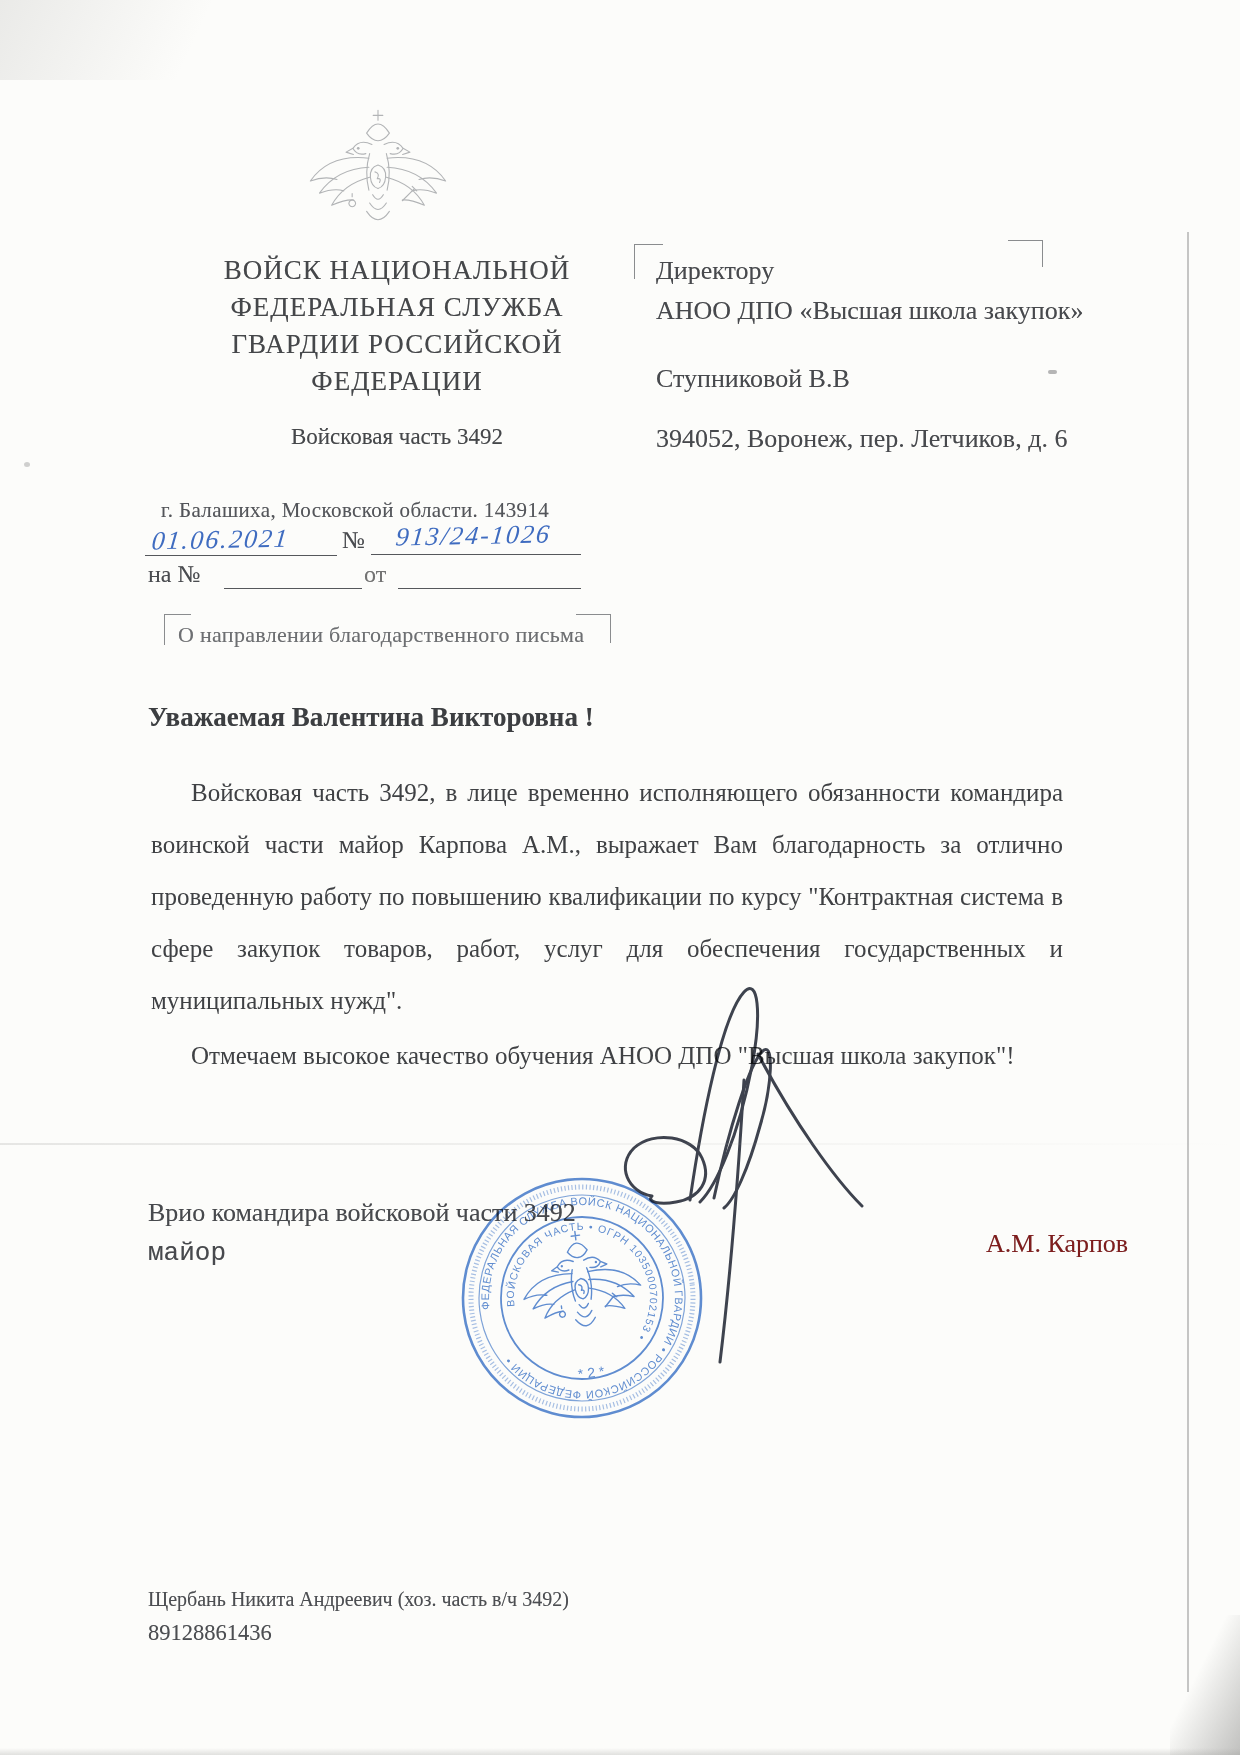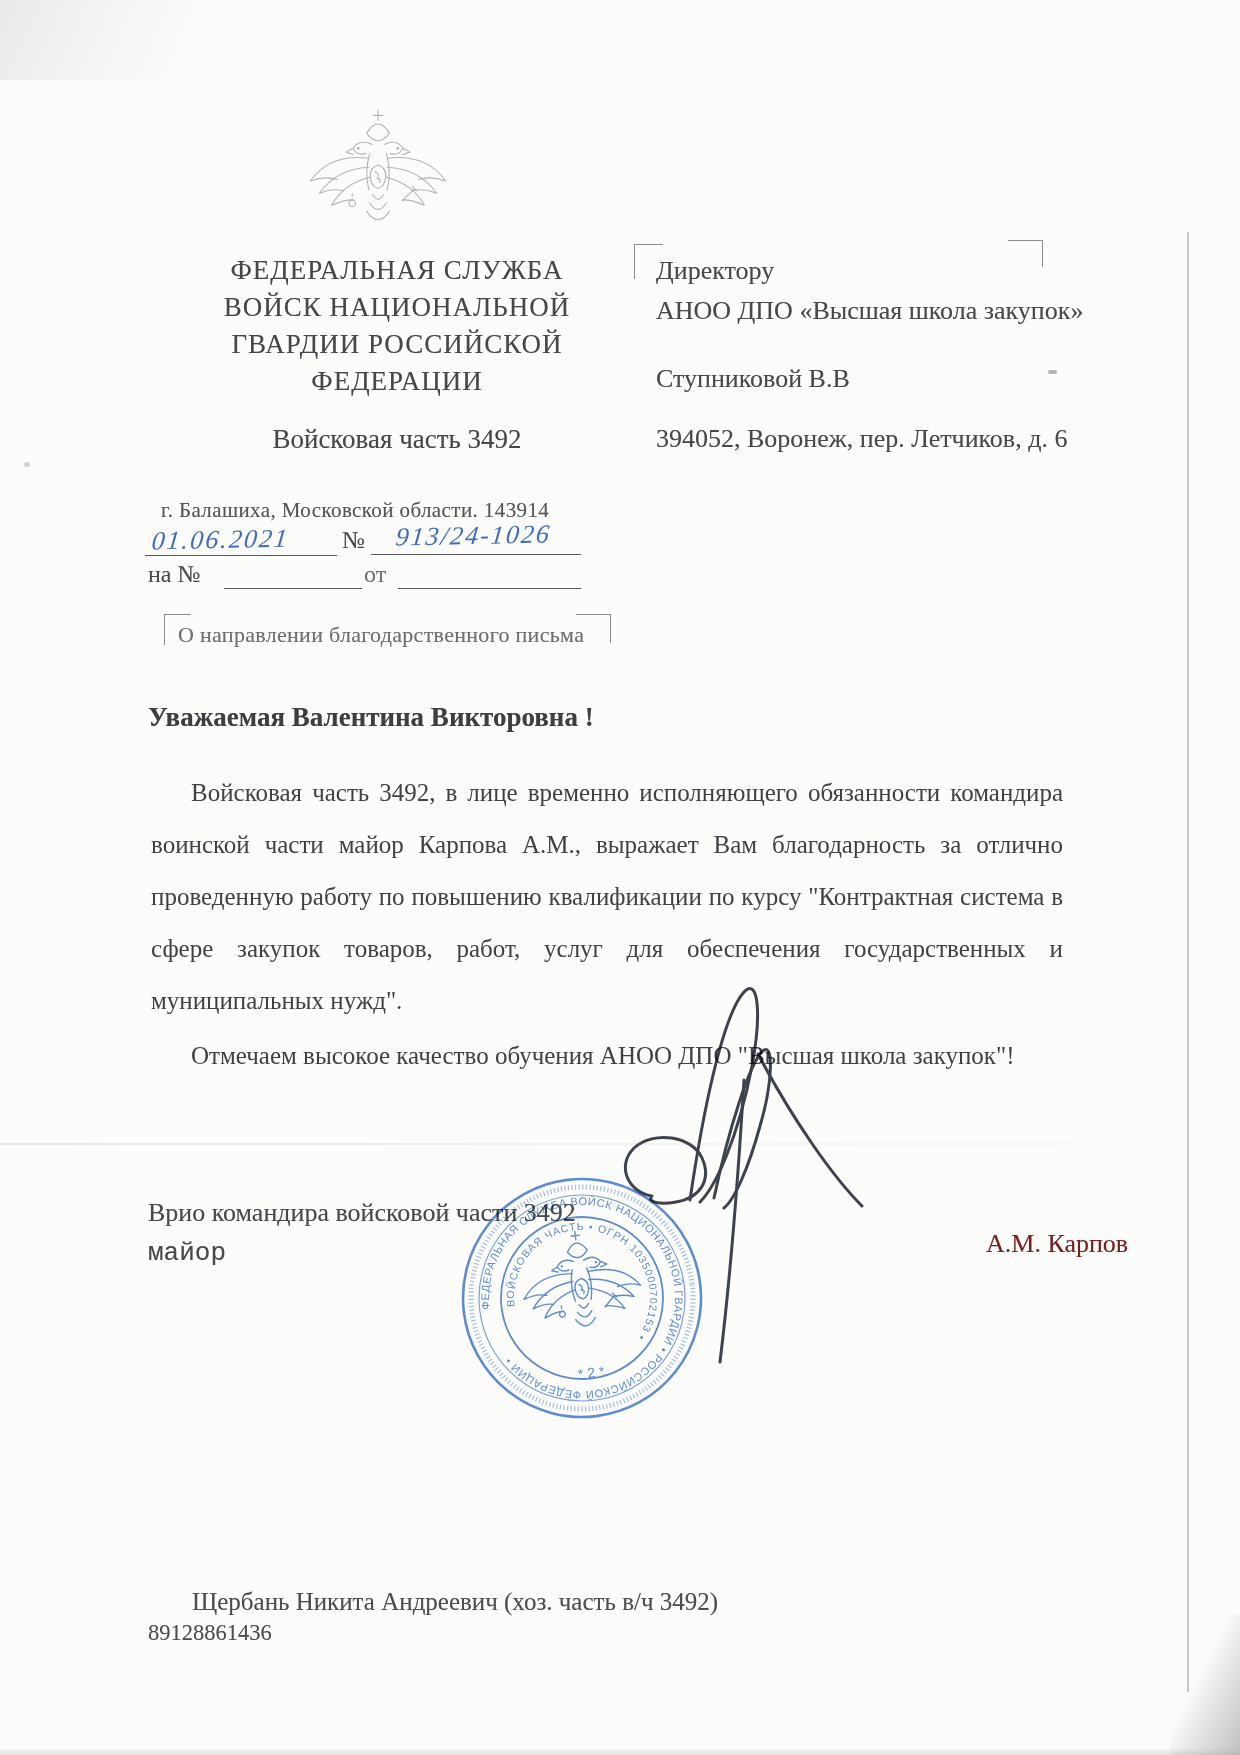--- a/index.html
+++ b/index.html
@@ -7,21 +7,21 @@
     position:relative;width:1240px;height:1755px;overflow:hidden;
     background:#fcfcfa;
     font-family:"Liberation Serif", serif;
     color:#414345;
   }
   .abs{position:absolute;}
   .doc-text{text-shadow:0 0 .5px rgba(70,70,70,.35);}
   
   .emblem{left:302px;top:108px;width:152px;height:146px;color:#b2b4b6;}
   .org{left:222px;top:252px;width:350px;text-align:center;font-size:27px;line-height:37px;letter-spacing:1px;color:#45474a;}
-  .unit{left:222px;top:424px;width:350px;text-align:center;font-size:27px;color:#45474a;}
+  .unit{left:222px;top:424px;width:350px;text-align:center;font-size:23px;color:#45474a;}
   .city{left:161px;top:498px;font-size:21px;letter-spacing:.4px;color:#53555a;}
   
   .hw{font-style:italic;color:#3f6cc0;letter-spacing:2px;transform:skewX(-7deg) rotate(-1.2deg);font-size:26px;}
   .hw-date{left:152px;top:525px;}
   .hw-num{left:396px;top:521px;}
   .no-label{left:342px;top:527px;font-size:24px;color:#4a4c50;}
   .reply-label{left:148px;top:561px;font-size:24px;color:#4a4c50;}
   .from-label{left:364px;top:561px;font-size:24px;color:#737373;}
   .uline{border-bottom:1.6px solid #55575b;height:0;}
   .u1{left:145px;top:555px;width:192px;}
@@ -46,21 +46,21 @@
   .body-text{left:148px;top:764px;width:918px;font-size:25px;line-height:52px;text-align:justify;color:#3f4144;}
   .body-text p{margin:3px;text-indent:40px;}
   
   .sig-t1{left:148px;top:1198px;font-size:26px;color:#47494d;}
   .sig-t2{left:148px;top:1238px;font-size:26px;color:#47494d;font-family:Liberation Mono, monospace;}
   .sig-name{left:986px;top:1229px;font-size:26px;color:#7f1d1d;}
   
   .stamp{left:458px;top:1174px;width:248px;height:248px;transform:rotate(-7deg);opacity:.9;mix-blend-mode:multiply;}
   .pen-sig{left:600px;top:975px;width:290px;height:400px;mix-blend-mode:multiply;}
   
-  .foot1{left:148px;top:1588px;font-size:25px;color:#4c4e52;margin-left:44px;}
+  .foot1{left:148px;top:1588px;font-size:20px;color:#4c4e52;}
   .foot2{left:148px;top:1620px;font-size:22.5px;color:#4c4e52;}
   
   .edge-line{left:1187px;top:232px;width:2px;height:1460px;background:rgba(130,130,130,.45);}
   .crease{left:0;top:1143px;width:1240px;height:2px;background:linear-gradient(90deg,rgba(150,150,148,.22),rgba(150,150,148,.08) 60%,transparent);}
   .corner-tl{left:0;top:0;width:320px;height:80px;background:linear-gradient(115deg,rgba(170,170,167,.22),transparent 60%);}
   .corner-br{right:0;bottom:0;width:70px;height:140px;background:linear-gradient(to bottom right,transparent 40%,rgba(120,120,118,.45));}
   .bottom-edge{left:0;top:1748px;width:1240px;height:7px;background:linear-gradient(180deg,transparent,rgba(160,160,158,.3));}
   .speck1{left:1048px;top:370px;width:9px;height:4px;background:rgba(110,110,112,.5);border-radius:2px;}
   .speck2{left:24px;top:462px;width:6px;height:5px;background:rgba(140,140,140,.4);border-radius:50%;}
 </style>
@@ -86,22 +86,22 @@
   </defs>
 </svg>
 
 <div class="scan">
 
   <svg class="abs emblem" viewBox="0 0 100 96">
     <use href="#eagle" xlink:href="#eagle" stroke="currentColor" fill="none" stroke-width="1.1"></use>
   </svg>
 
   <div class="abs org doc-text">
+    <div>ВОЙСК НАЦИОНАЛЬНОЙ</div>
     <div>ФЕДЕРАЛЬНАЯ СЛУЖБА</div>
-    <div>ВОЙСК НАЦИОНАЛЬНОЙ</div>
     <div>ГВАРДИИ РОССИЙСКОЙ</div>
     <div>ФЕДЕРАЦИИ</div>
   </div>
 
   <div class="abs unit doc-text">Войсковая часть 3492</div>
   <div class="abs city doc-text">г. Балашиха, Московской области. 143914</div>
 
   <div class="abs hw hw-date">01.06.2021</div>
   <div class="abs uline u1"></div>
   <div class="abs no-label doc-text">№</div>

